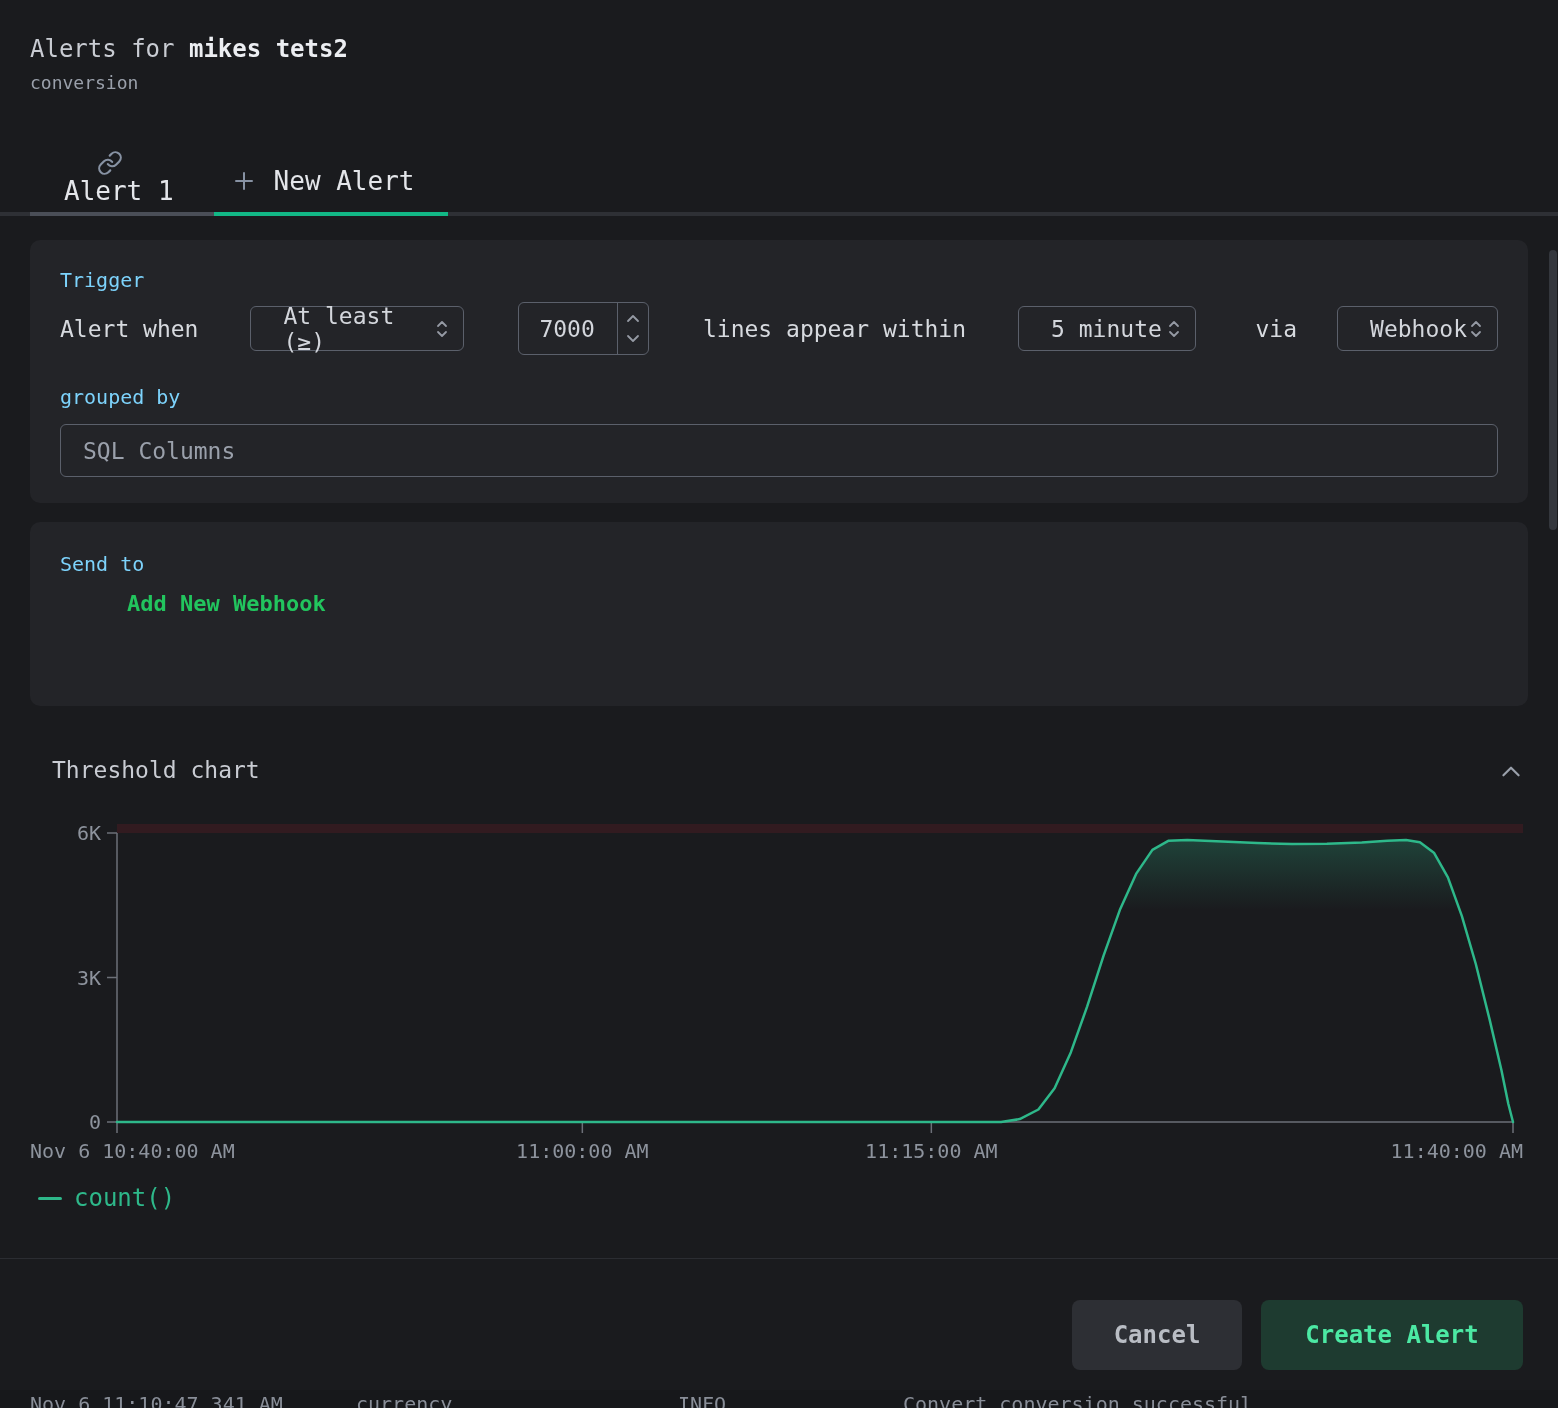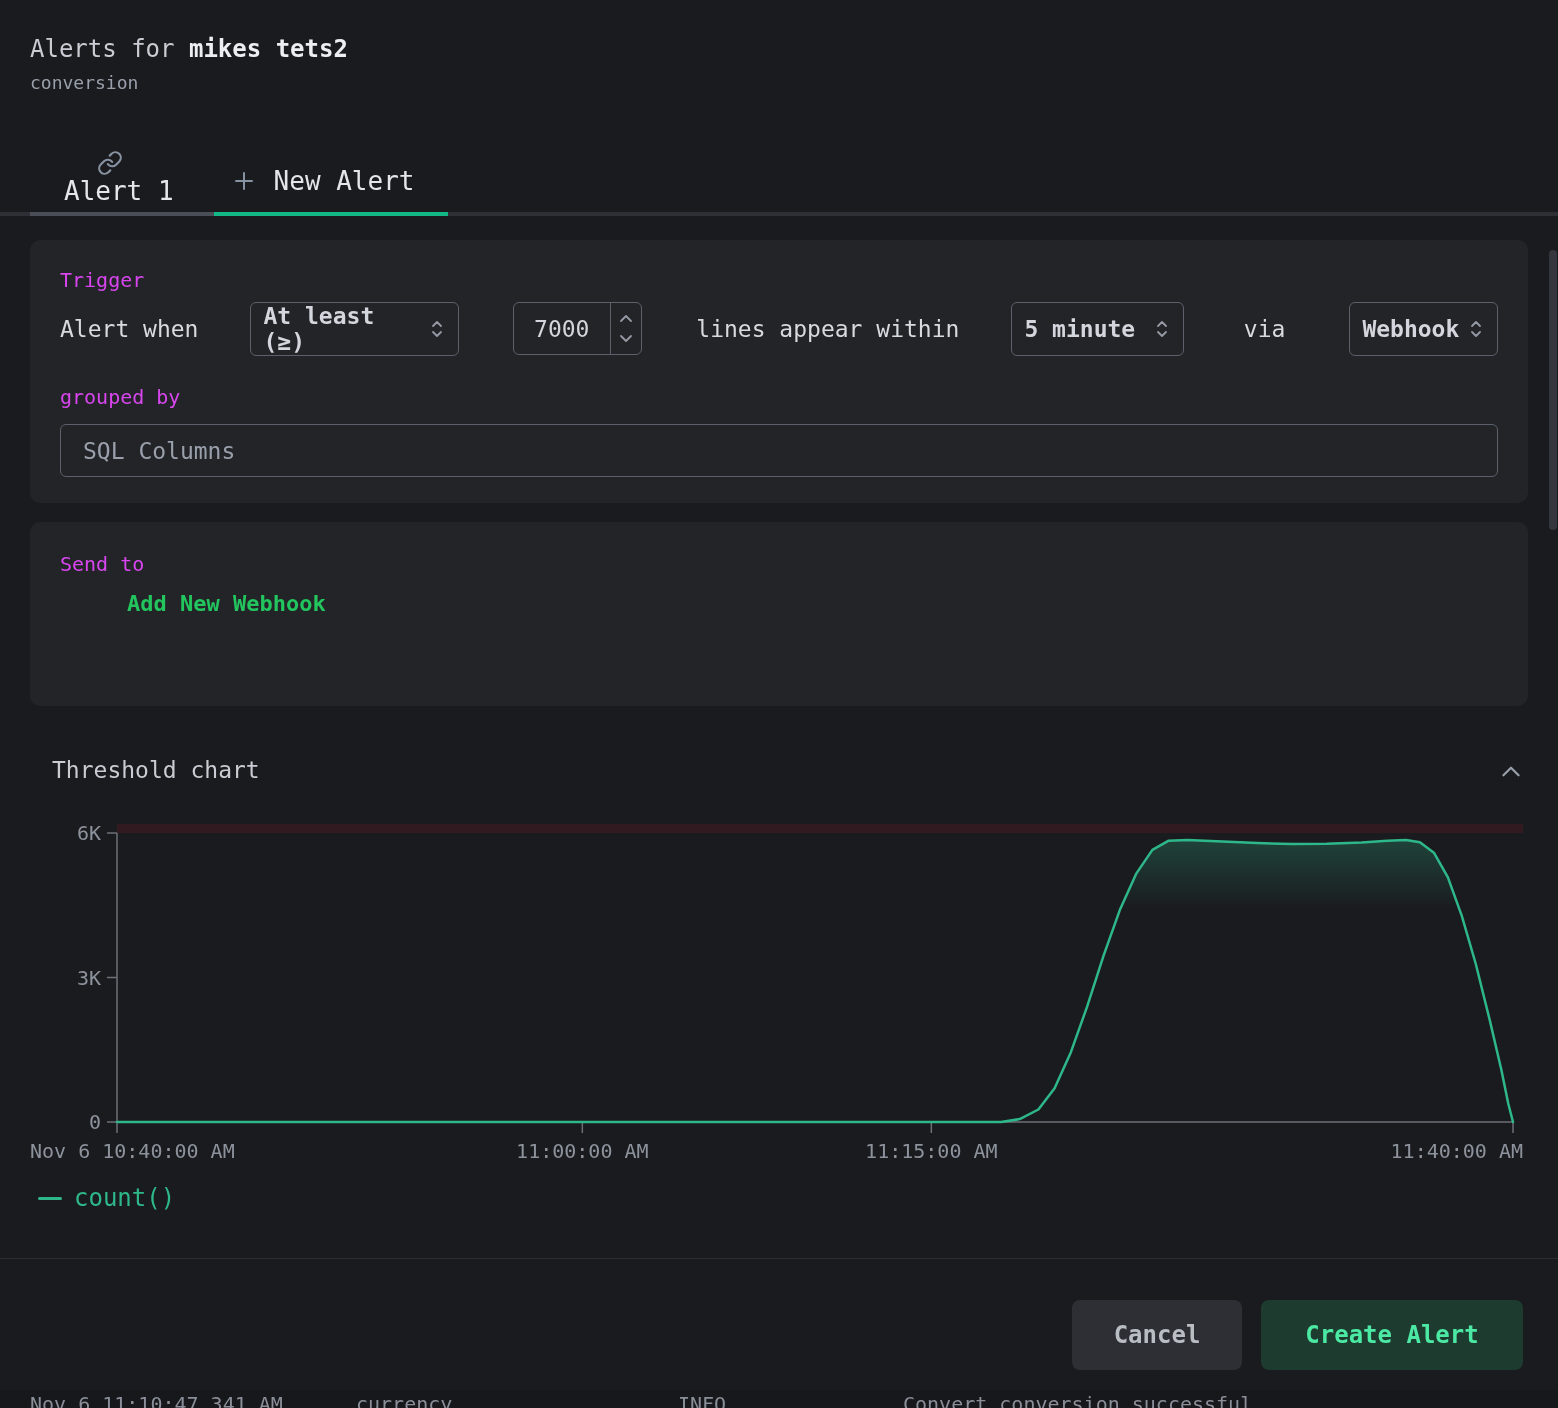--- a/index.html
+++ b/index.html
@@ -22,30 +22,30 @@
   .tab-1:after{background:#4a4e57;}
   .tab-2{padding:0 34px 0 18px;}
   .tab-2:after{background:#12b886;}
   .tab .ticon{display:inline-flex;margin-right:18px;}
 
   
   .panel{position:absolute;left:30px;width:1498px;background:#232428;border-radius:10px;box-sizing:border-box;
          padding:0 30px;}
   .panel-trigger{top:240px;height:263px;}
   .panel-send{top:522px;height:184px;}
-  .sect-label{color:#d946ef;font-size:20px;line-height:24px;}
+  .sect-label{color:#7dd3fc;font-size:20px;line-height:24px;}
   .ctl-text{color:#d7dadf;font-size:23px;white-space:nowrap;}
 
   .trig-label{padding-top:28px;}
   .trig-row{margin-top:10px;display:flex;align-items:center;height:53px;gap:32px;}
   .grp-label{margin-top:30px;}
   .grp-input-wrap{margin-top:15px;}
 
-  .selbox{display:flex;align-items:center;height:54px;border:1.5px solid #5b606b;border-radius:6px;
-          color:#d3d6dc;font-size:23px;padding-left:12px;box-sizing:border-box;cursor:pointer;background:transparent;font-weight:bold;}
+  .selbox{display:flex;align-items:center;height:45px;border:1.5px solid #5b606b;border-radius:6px;
+          color:#d3d6dc;font-size:23px;padding-left:32px;box-sizing:border-box;cursor:pointer;background:transparent;}
   .selbox .chev{margin-left:auto;margin-right:12px;display:inline-flex;}
 
   .numbox{display:flex;align-items:stretch;height:53px;border:1.5px solid #5b606b;border-radius:6px;
           box-sizing:border-box;overflow:hidden;}
   .numbox input{flex:1;min-width:0;background:transparent;border:none;outline:none;color:#d3d6dc;
                 font-family:inherit;font-size:23px;padding:0 0 0 20px;}
   .spinner{width:30px;border-left:1.5px solid #5b606b;display:flex;flex-direction:column;
            align-items:center;justify-content:space-evenly;cursor:pointer;}
 
   .text-input{width:100%;height:53px;border:1.5px solid #5b606b;border-radius:6px;background:transparent;
@@ -146,21 +146,21 @@
       <div class="selbox" style="width:207px;margin-right:28px">
         <span>5 minute</span>
         <span class="chev">
           <svg width="18" height="22" viewBox="0 0 18 22" fill="none" stroke="#959aa4" stroke-width="1.8" stroke-linecap="round" stroke-linejoin="round">
             <path d="M5 8l4-4 4 4"></path>
               <path d="M5 14l4 4 4-4"></path>
           </svg>
         </span>
       </div>
 
-      <span class="ctl-text" style="margin-right:32px">via</span>
+      <span class="ctl-text" style="margin-right:8px">via</span>
 
       <div class="selbox" style="width:178px">
         <span>Webhook</span>
         <span class="chev">
           <svg width="18" height="22" viewBox="0 0 18 22" fill="none" stroke="#959aa4" stroke-width="1.8" stroke-linecap="round" stroke-linejoin="round">
             <path d="M5 8l4-4 4 4"></path>
               <path d="M5 14l4 4 4-4"></path>
           </svg>
         </span>
       </div>

